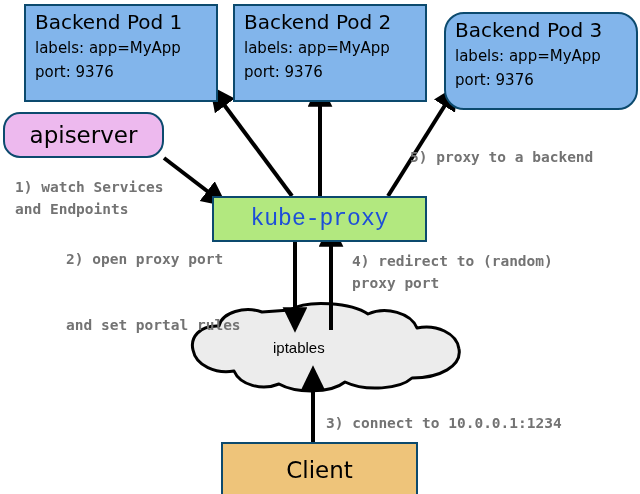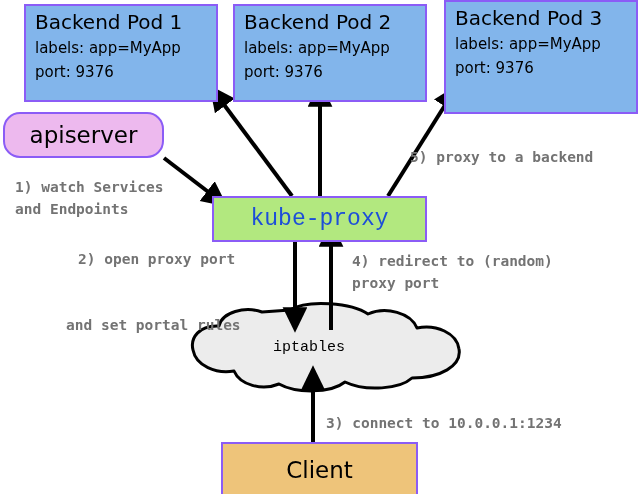--- a/index.html
+++ b/index.html
@@ -21,21 +21,21 @@
     position: absolute;
     left: 0;
     top: 0;
     width: 640px;
     height: 494px;
     pointer-events: none;
   }
   .node {
     position: absolute;
     box-sizing: border-box;
-    border: 2px solid #8b5cf6;
+    border: 2px solid #0c4a6e;
     z-index: 3;
   }
   .pod-box {
     background: #82b5eb;
     padding: 3px 9px 0 9px;
   }
   .pod-title {
     font-family: "DejaVu Sans", sans-serif;
     font-size: 20px;
     line-height: 27px;
@@ -80,21 +80,21 @@
     justify-content: center;
   }
   .client-label {
     font-family: "DejaVu Sans", sans-serif;
     font-size: 23px;
     color: #000000;
     white-space: nowrap;
   }
   .cloud-label {
     position: absolute;
-    font-family: Liberation Mono, monospace;
+    font-family: Liberation Sans, sans-serif;
     font-size: 15px;
     color: #000000;
     white-space: nowrap;
     z-index: 3;
   }
   .step {
     position: absolute;
     font-family: "DejaVu Sans Mono", monospace;
     font-weight: bold;
     font-size: 14.5px;
@@ -151,21 +151,21 @@
     <div class="pod-line">labels: app=MyApp</div>
     <div class="pod-line">port: 9376</div>
   </div>
 
   <div class="node pod-box" style="left:233px; top:4px; width:194px; height:98px;">
     <div class="pod-title">Backend Pod 2</div>
     <div class="pod-line">labels: app=MyApp</div>
     <div class="pod-line">port: 9376</div>
   </div>
 
-  <div class="node pod-box" style="left:444px; top:0; width:194px; height:114px;">
+  <div class="node pod-box" style="left:444px; top:12px; width:194px; height:98px;border-radius:20px;">
     <div class="pod-title">Backend Pod 3</div>
     <div class="pod-line">labels: app=MyApp</div>
     <div class="pod-line">port: 9376</div>
   </div>
 
   <div class="node apiserver-box" style="left:3px; top:112px; width:161px; height:46px;border-radius:17px;">
     <span class="apiserver-label">apiserver</span>
   </div>
 
   <div class="node kubeproxy-box" style="left:212px; top:196px; width:215px; height:46px;">
@@ -174,21 +174,21 @@
 
   <div class="cloud-label" style="left:273px; top:339px;">iptables</div>
 
   <div class="node client-box" style="left:221px; top:442px; width:197px; height:56px;justify-content:center;">
     <span class="client-label">Client</span>
   </div>
 
   <div class="step" style="left:15px; top:176px;">1) watch Services</div>
   <div class="step" style="left:15px; top:198px;">and Endpoints</div>
 
-  <div class="step" style="left:66px; top:248px;margin-left:12px;">2) open proxy port</div>
+  <div class="step" style="left:66px; top:248px;">2) open proxy port</div>
   <div class="step" style="left:66px; top:270px;margin-top:44px;">and set portal rules</div>
 
   <div class="step" style="left:326px; top:412px;">3) connect to 10.0.0.1:1234</div>
 
   <div class="step" style="left:352px; top:250px;">4) redirect to (random)</div>
   <div class="step" style="left:352px; top:272px;">proxy port</div>
 
   <div class="step" style="left:410px; top:146px;">5) proxy to a backend</div>
 
 </div>

